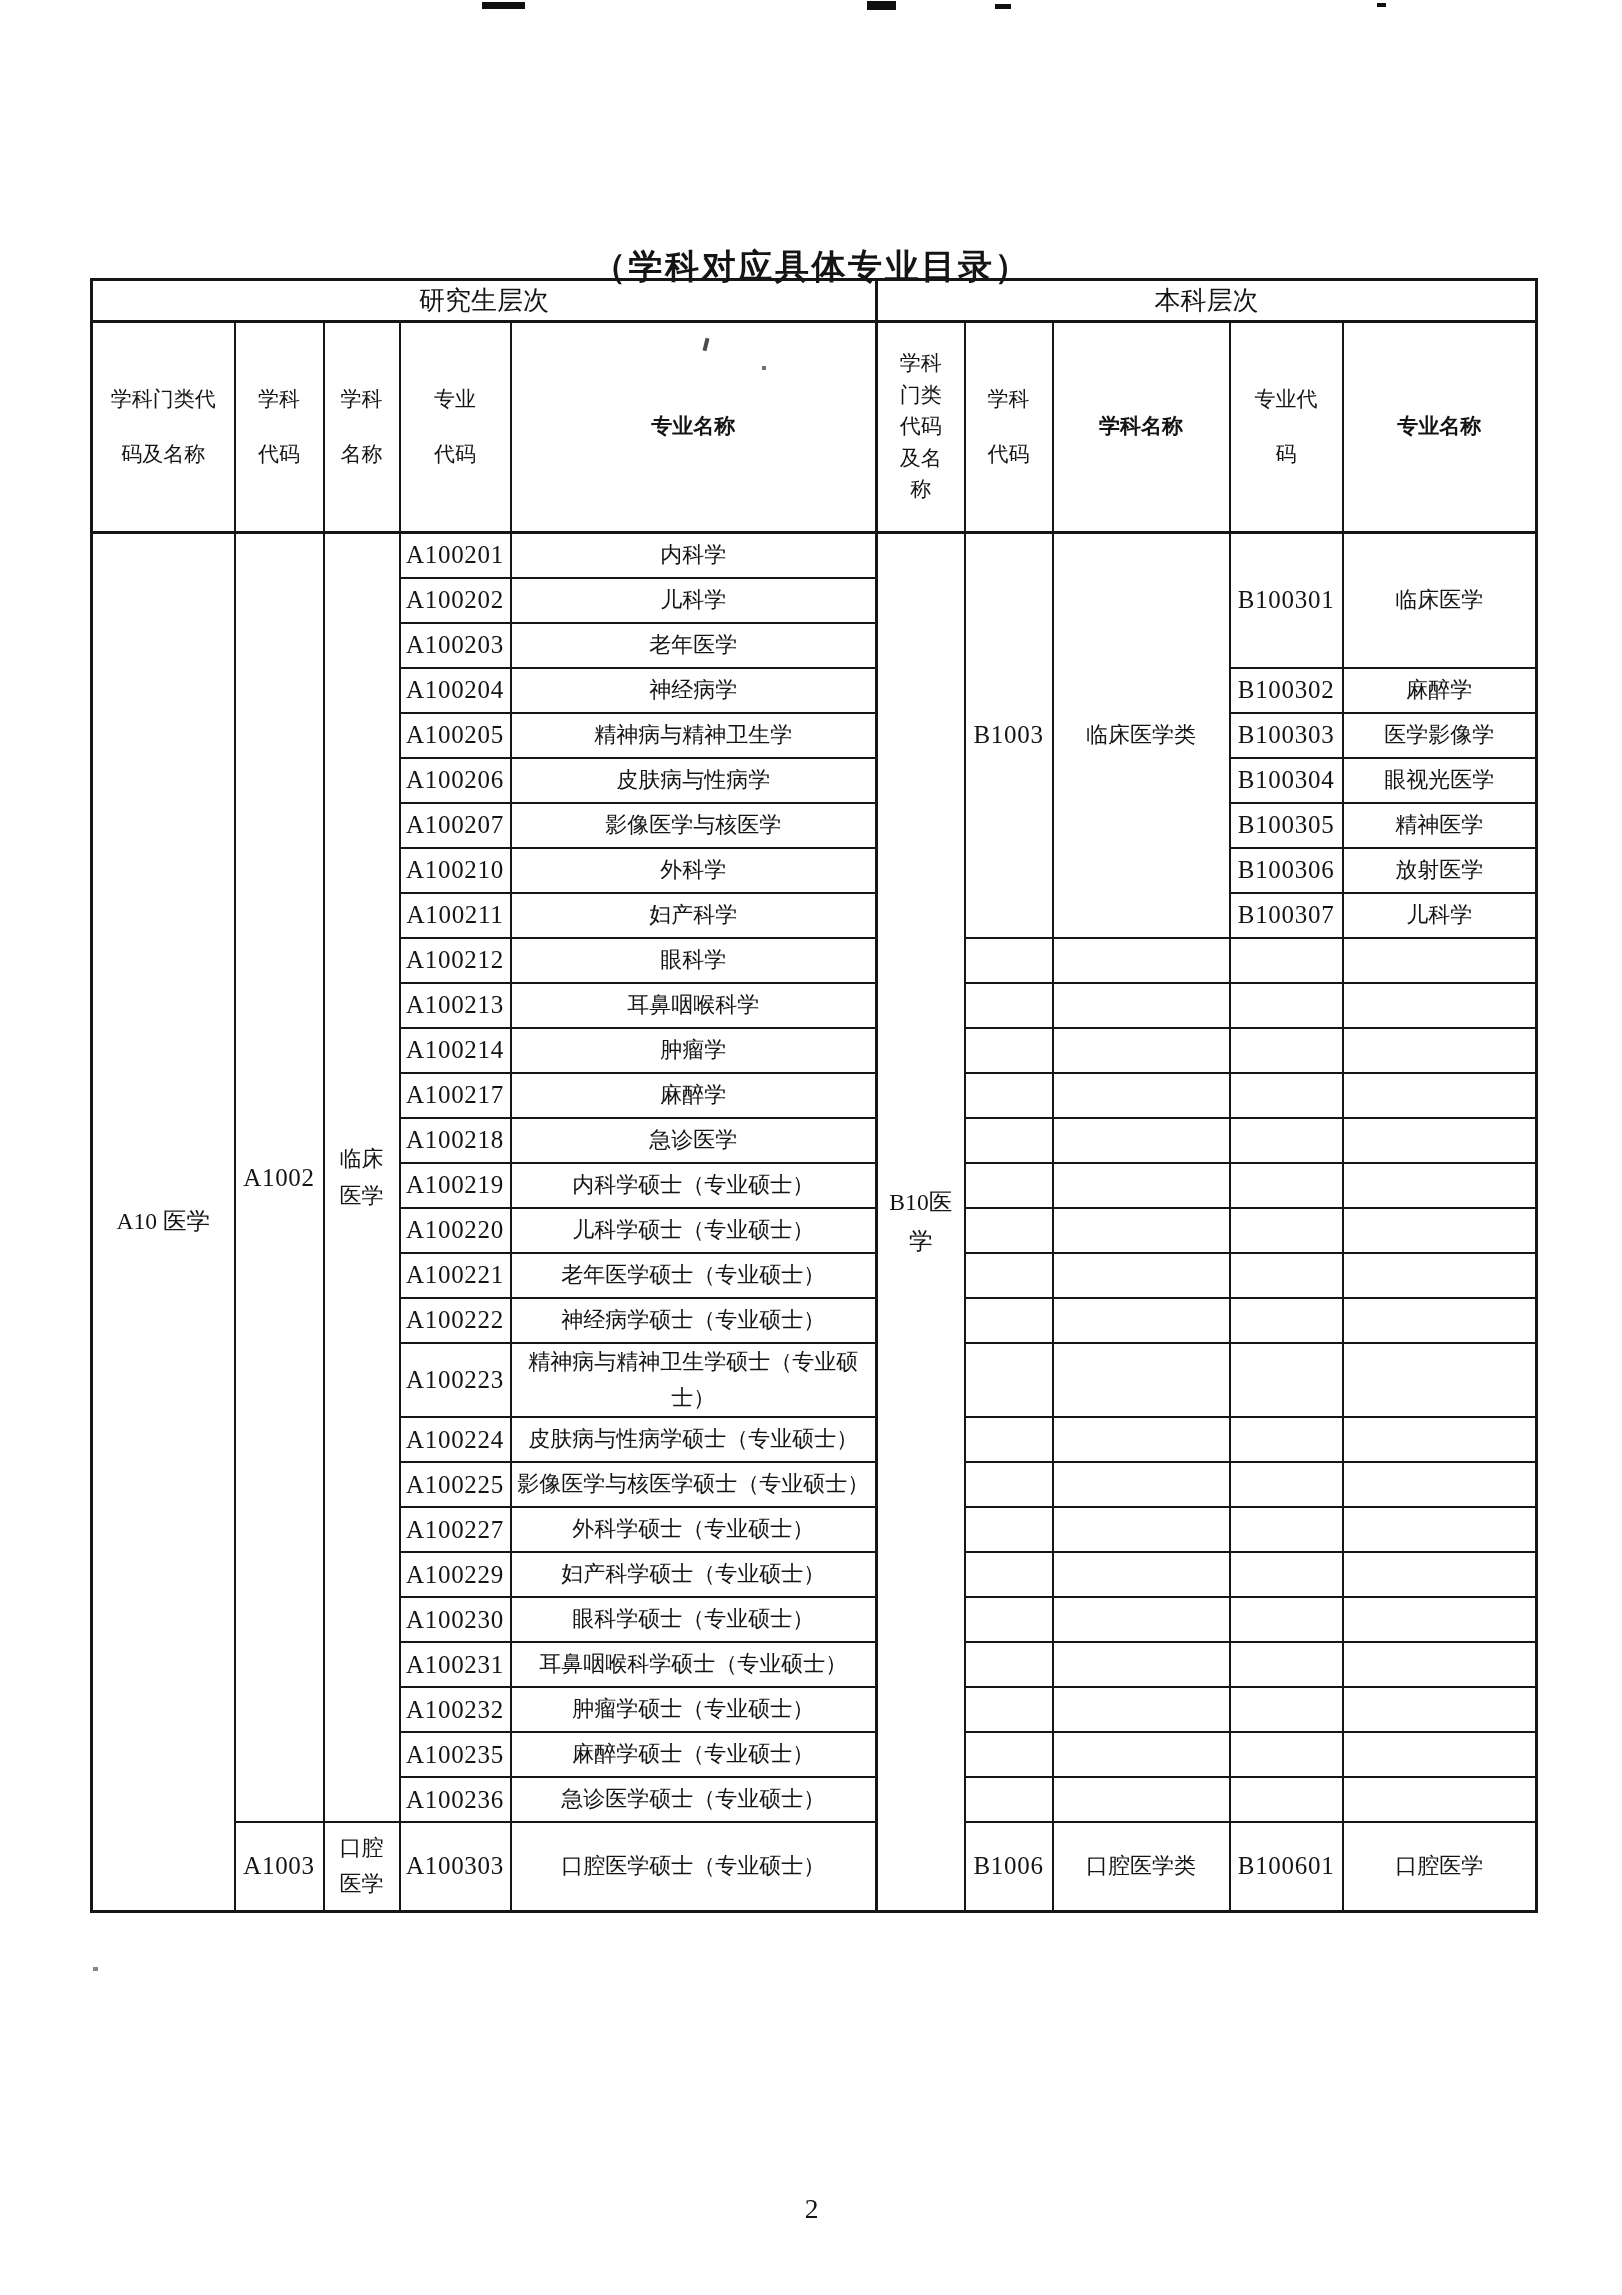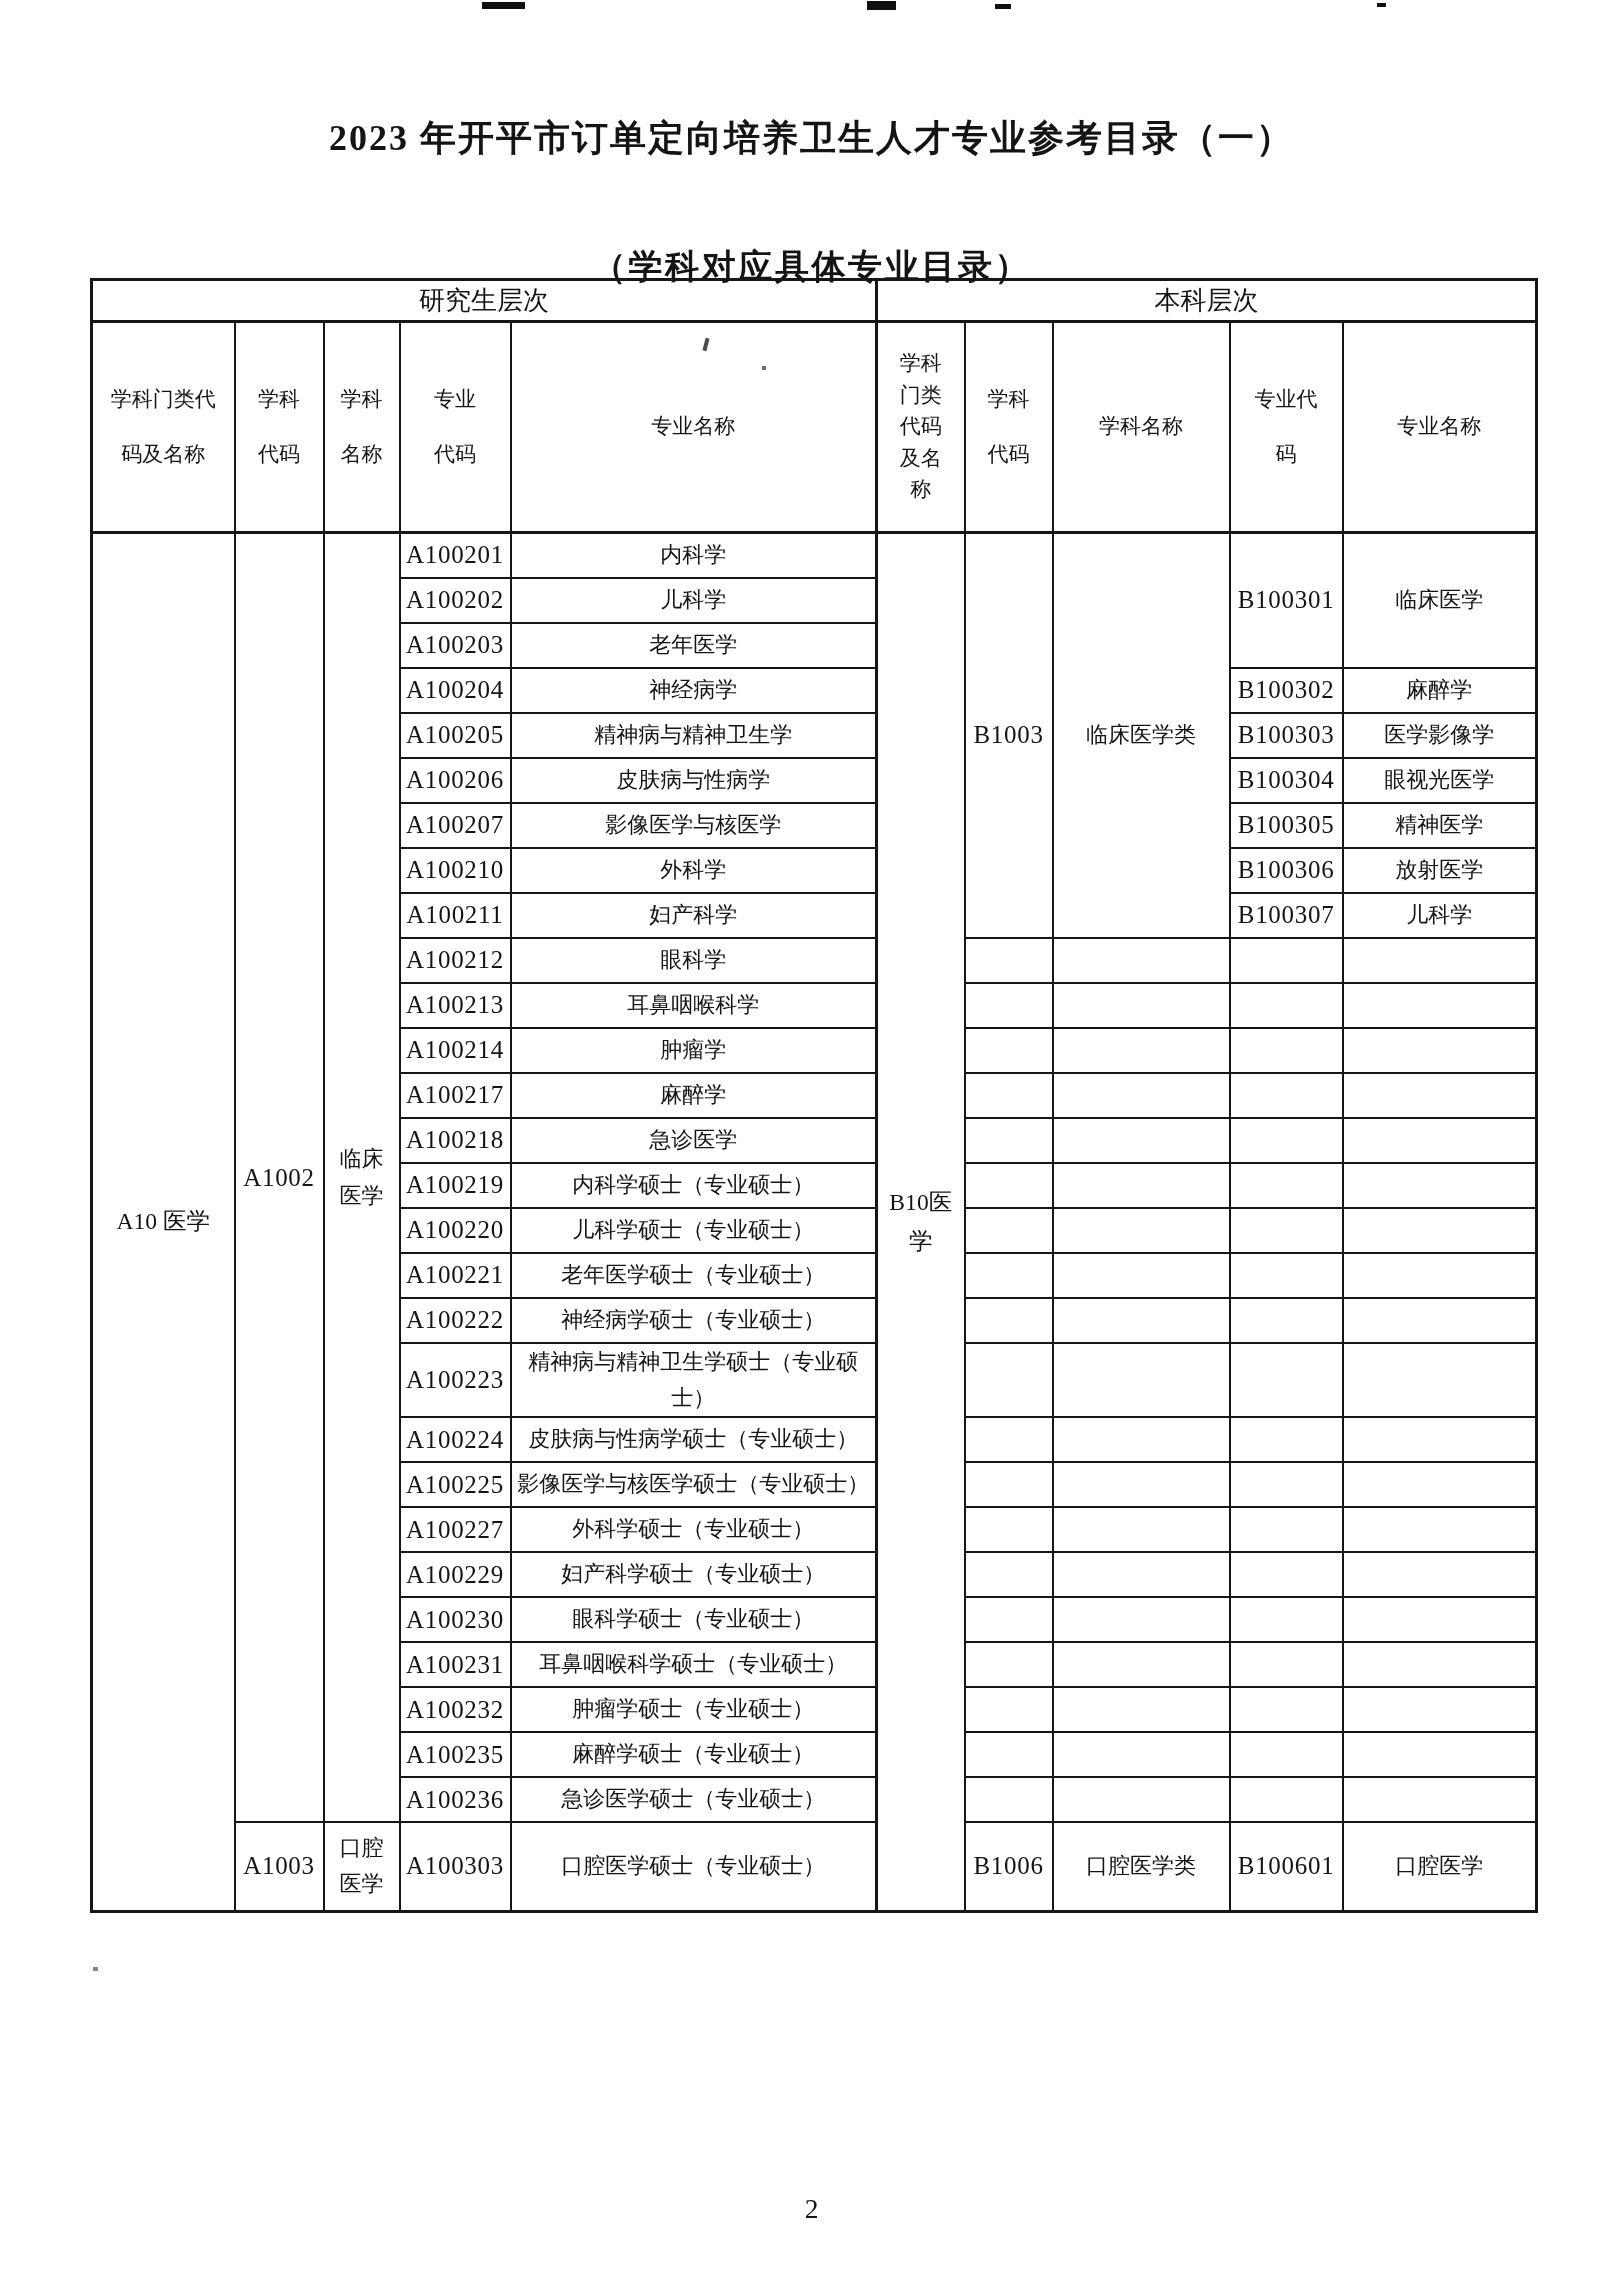--- a/index.html
+++ b/index.html
@@ -11,21 +11,21 @@
             font-size:34px;font-weight:bold;letter-spacing:2.6px;margin-top:44px;}
   table.catalog{position:absolute;left:90px;top:278px;width:1445px;
                 border-collapse:collapse;table-layout:fixed;
                 border:3.9px solid #161616;}
   th,td{border:2px solid #161616;text-align:center;vertical-align:middle;
         padding:0 2.6px;white-space:pre-line;overflow:hidden;font-weight:normal;}
   tr.ghead th{height:39px;font-size:26px;border-bottom:3.3px solid #161616;}
   tr.chead th{height:208px;font-size:21px;border-bottom:3.3px solid #161616;}
   .lh2{line-height:2.6;}
   .lh5{line-height:1.5;}
-  .lh1{line-height:1.4;}
+  .lh1{line-height:1.4;font-weight:bold;}
   tbody tr{height:45px;}
   tbody tr.tall{height:66px;}
   tbody tr.last{height:89px;}
   td.code{font-size:25px;letter-spacing:0.7px;}
   td.cjk{font-size:22px;line-height:1.65;}
   td.mixed{font-size:23.6px;line-height:1.65;}
   .bdiv{border-left:3.3px solid #161616 !important;margin-top:38px;}
   .pagenum{position:absolute;top:2193px;left:0;width:100%;text-align:center;font-size:27.5px;}
   .speck{position:absolute;background:#101010;}
   #speck1{left:482px;top:2px;width:43px;height:7.2px;}
@@ -41,21 +41,20 @@
 
 <div class="page">
   <div class="speck" id="speck1"></div>
   <div class="speck" id="speck2"></div>
   <div class="speck" id="speck3"></div>
   <div class="speck" id="speck4"></div>
   <div class="speck" id="speck5"></div>
   <div class="speck" id="speck6"></div>
   <div class="speck" id="speck7"></div>
 
-  <div class="title">2023 年开平市订单定向培养卫生人才专业参考目录（一）</div>
   <div class="subtitle">（学科对应具体专业目录）</div>
 
   <table class="catalog">
     <colgroup>
       <col style="width:143px">
         <col style="width:89px">
         <col style="width:76px">
       <col style="width:111px">
         <col style="width:366px">
         <col style="width:88px">

